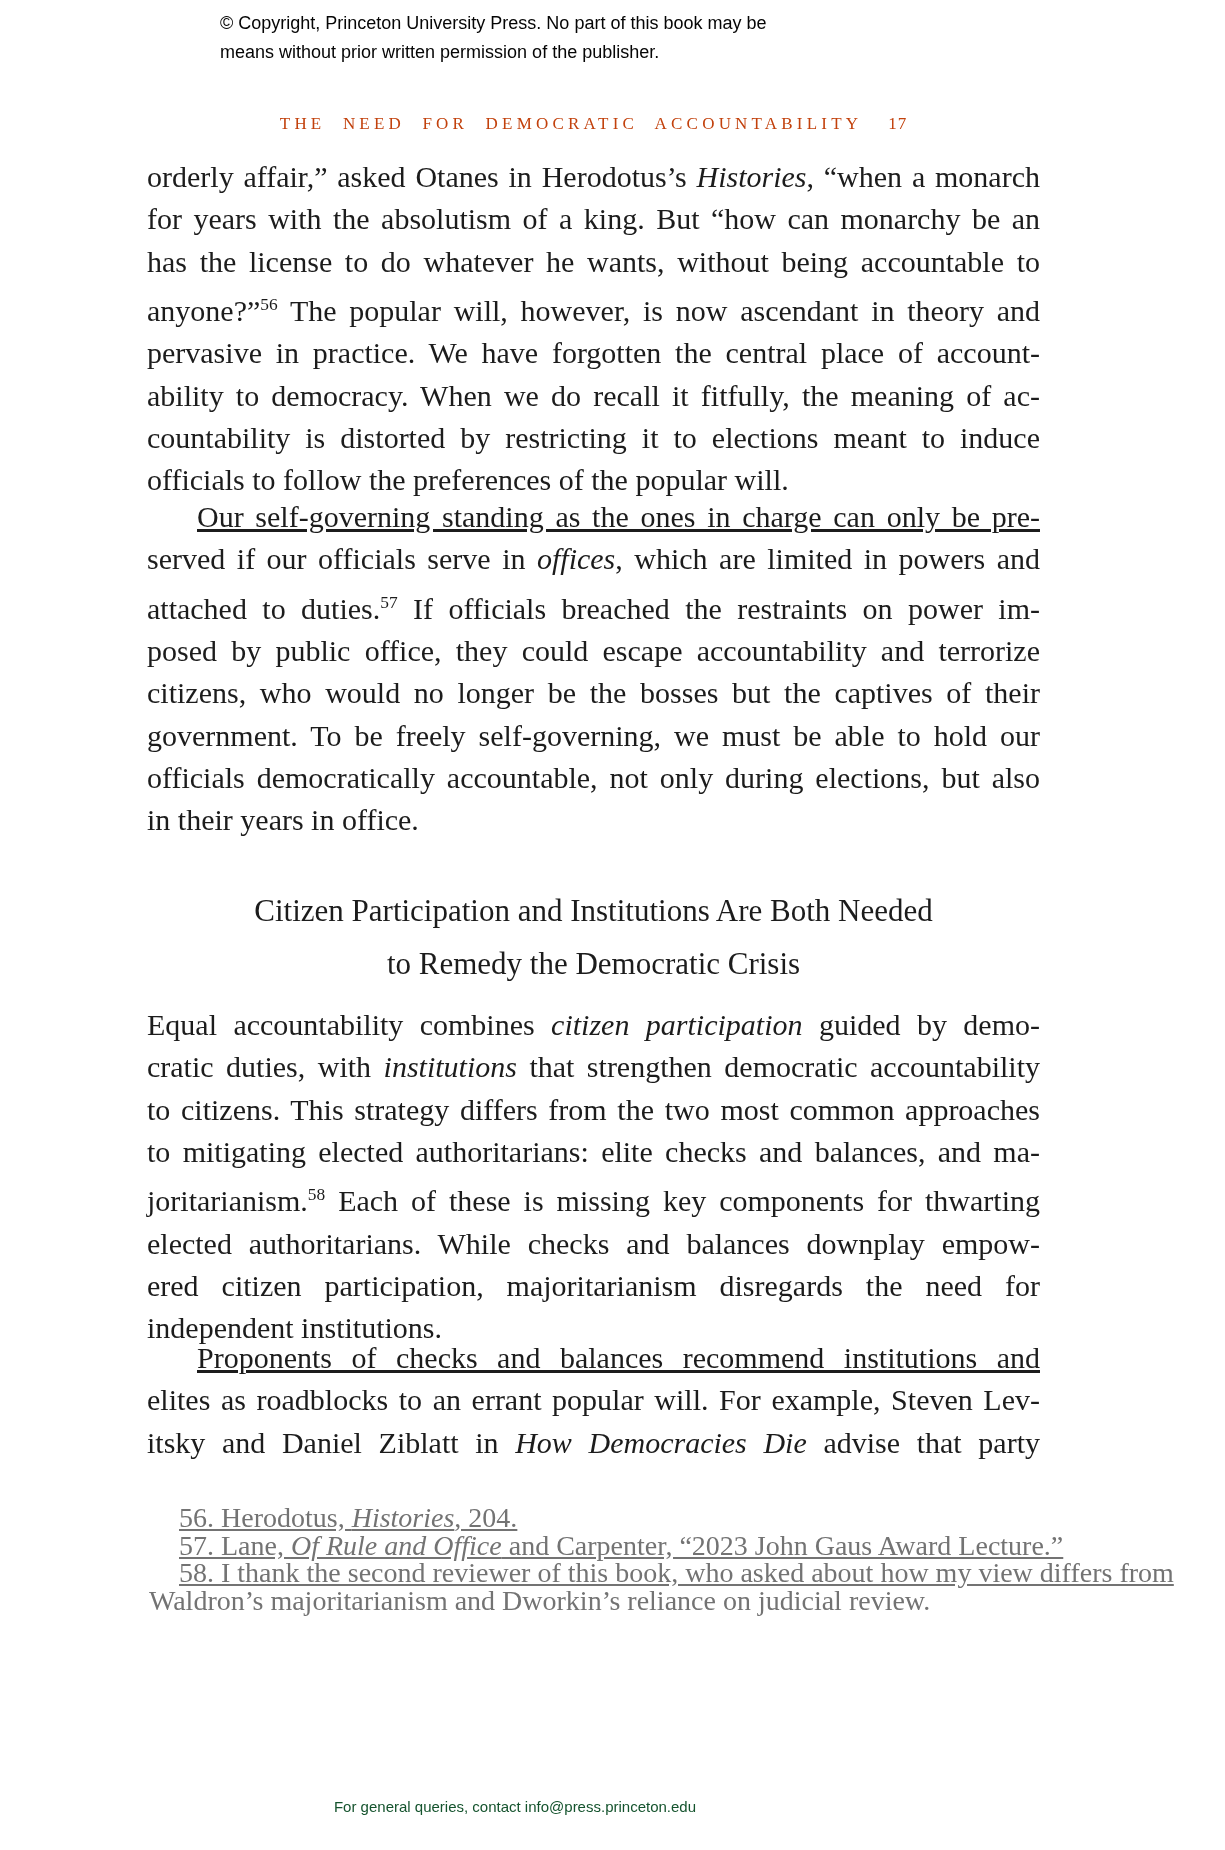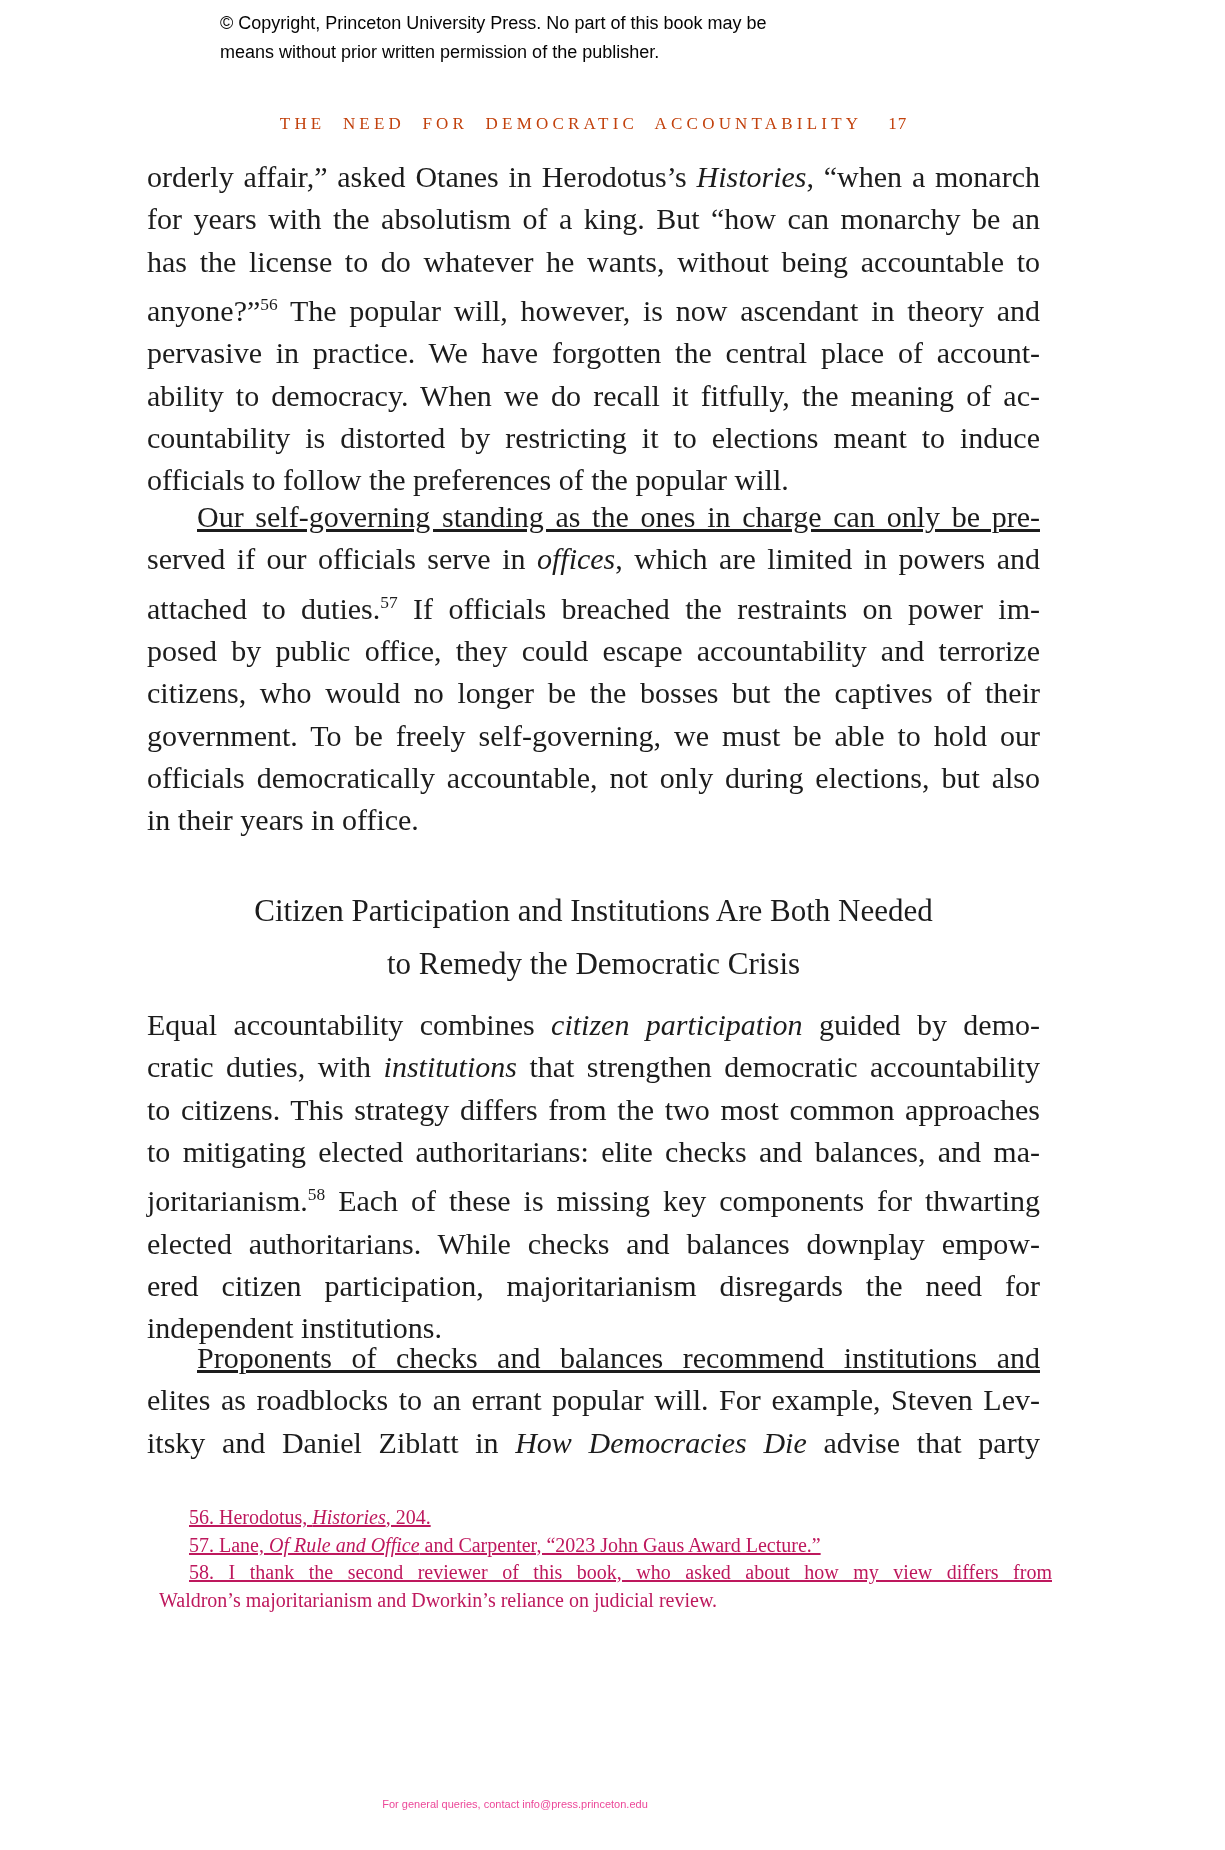--- a/index.html
+++ b/index.html
@@ -67,37 +67,37 @@
     font-family: "Liberation Serif", serif;
     font-weight: 400;
     font-size: 31px;
     line-height: 53px;
     text-align: center;
     color: #1c1c1c;
   }
   .hl { display: block; }
   .footnotes {
     position: absolute;
-    left: 159px;
+    left: 149px;
     top: 1504px;
     width: 893px;
     font-family: "Liberation Serif", serif;
-    font-size: 20px;
+    font-size: 28px;
     line-height: 27.6px;
-    color: #be185d;
+    color: #737373;
   }
   .page-footer {
     position: absolute;
     left: 0;
     top: 1798px;
     width: 1030px;
     text-align: center;
     font-family: "Liberation Sans", sans-serif;
-    font-size: 11px;
-    color: #ec4899;
+    font-size: 15px;
+    color: #14532d;
   }
 </style>
 </head>
 <body>
 
 <div class="page">
 
   <div class="copyright">
     <div>© Copyright, Princeton University Press. No part of this book may be</div>
     <div>means without prior written permission of the publisher.</div>

